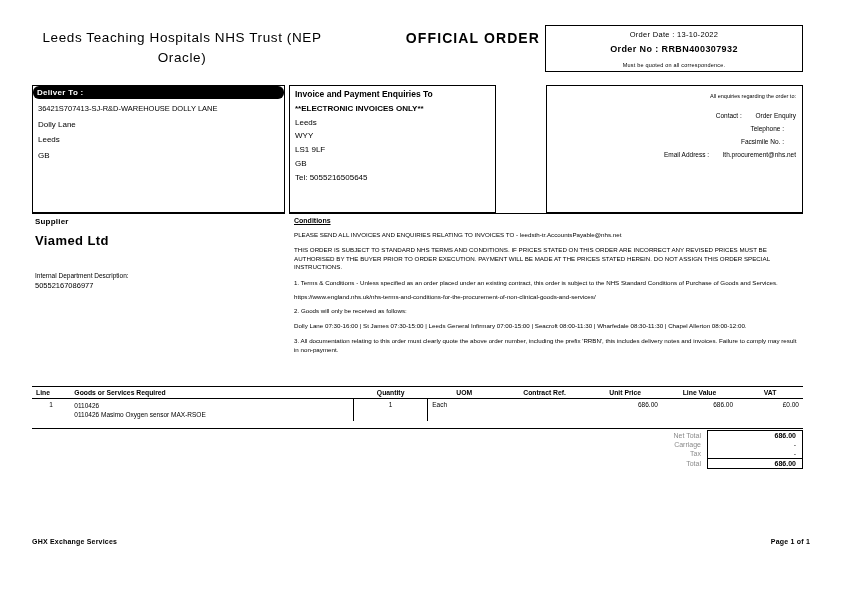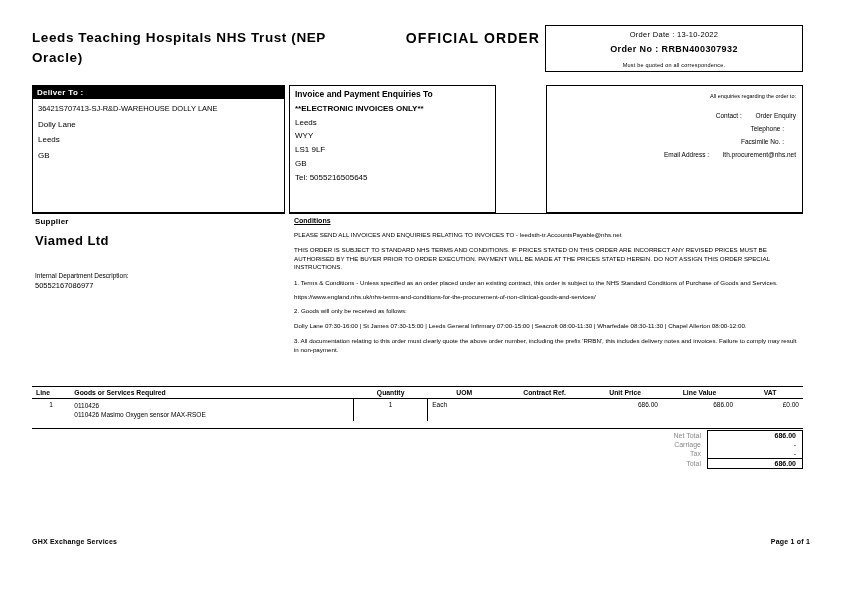--- a/index.html
+++ b/index.html
@@ -22,23 +22,24 @@
     box-sizing: border-box;
   }
 
   
   .org-title {
     position: absolute;
     left: 32px;
     top: 28px;
     width: 300px;
     font-size: 13.5px;
-    font-weight: bold;
+    font-weight: normal;
     letter-spacing: 0.6px;
     line-height: 20px;
+    text-align: center;
   }
   .official-order {
     position: absolute;
     left: 350px;
     top: 30px;
     width: 190px;
     text-align: right;
     font-size: 14px;
     font-weight: bold;
     letter-spacing: 1.1px;
@@ -84,20 +85,21 @@
     border: 1px solid #000;
     box-sizing: border-box;
   }
   .deliver-header {
     background: #000;
     color: #fff;
     font-size: 8px;
     font-weight: bold;
     padding: 2px 4px;
     letter-spacing: 0.3px;
+    border-radius: 6px;
   }
   .deliver-body {
     padding: 2px 5px;
     font-size: 8px;
     line-height: 15.5px;
   }
   .deliver-body .line1 { font-size: 7.5px; }
 
   .invoice-box {
     position: absolute;

